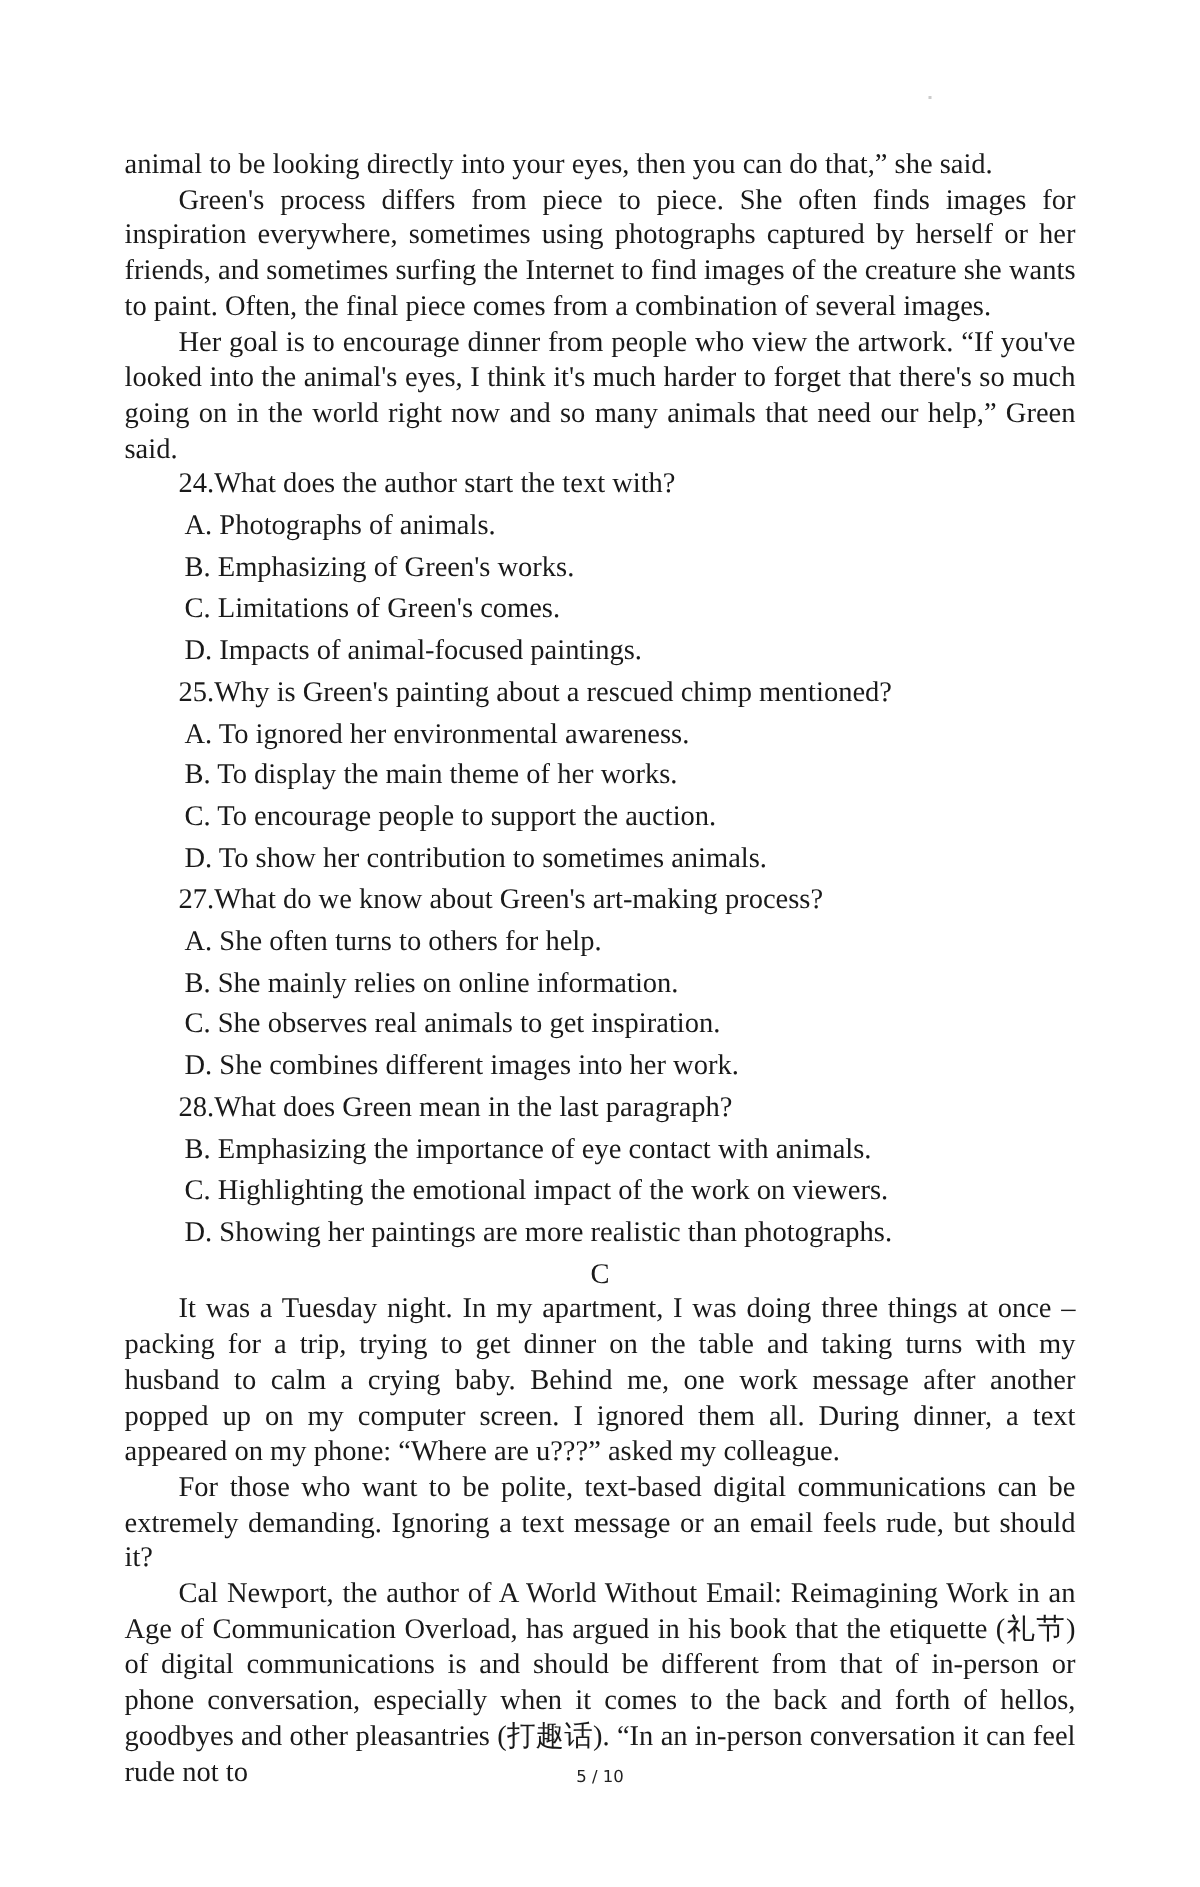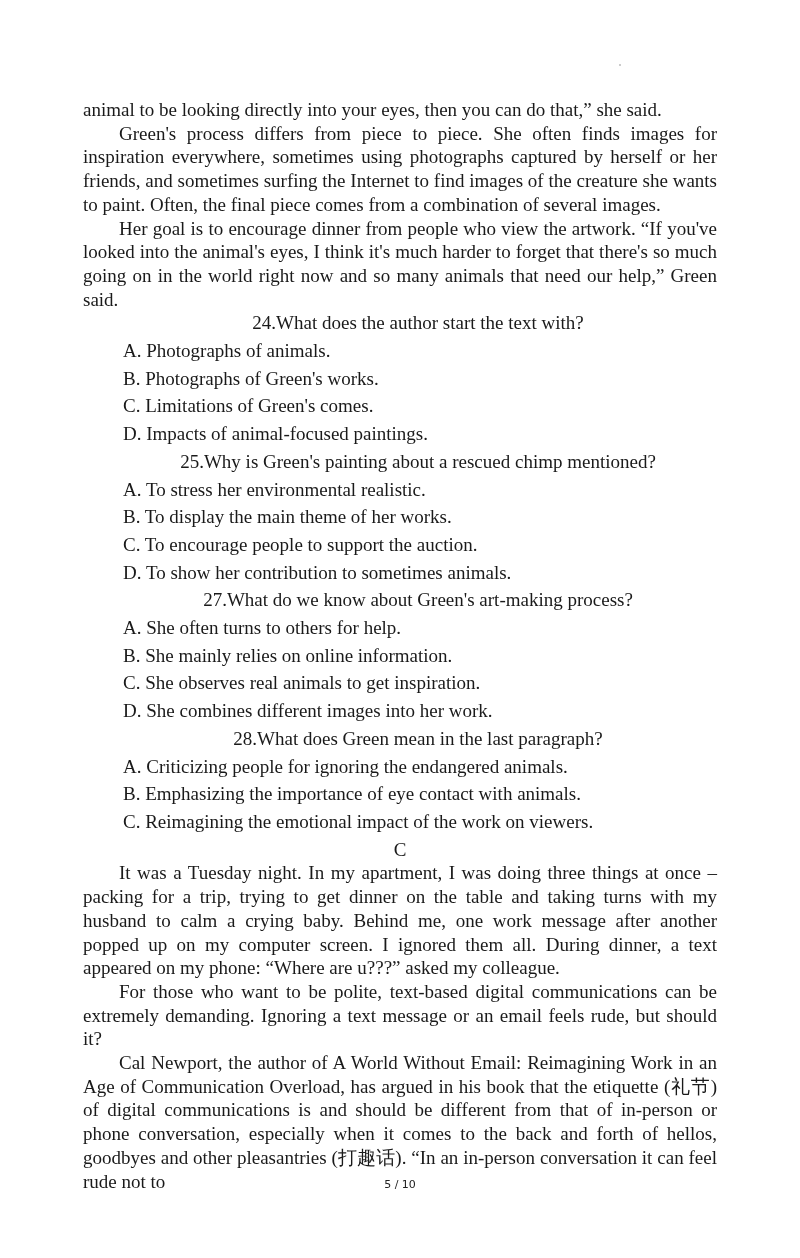--- a/index.html
+++ b/index.html
@@ -4,21 +4,21 @@
 <style>
   html, body { margin: 0; padding: 0; background: #ffffff; }
   body { width: 800px; height: 1258px; position: relative; overflow: hidden; }
   .page {
     position: absolute; left: 83px; top: 98px; width: 634px;
     font-family: "Liberation Serif", serif; font-size: 19px; color: #1a1a1a;
     line-height: 23.7px;
   }
   .p { text-align: justify; text-indent: 36px; margin: 0; }
   .p.noindent { text-indent: 0; }
-  .q { margin: 0; padding-left: 36px; white-space: nowrap; text-align: center; }
+  .q { margin: 0; padding-left: 36px; white-space: nowrap; }
   .opt { margin: 4px; padding-left: 36px; white-space: nowrap; }
   .section { text-align: center; margin: 0; }
   .pagenum {
     position: absolute; left: 0; width: 800px; top: 1178px; text-align: center;
     font-family: "DejaVu Sans", sans-serif; font-size: 11px; color: #222;
   }
   .mark { position: absolute; left: 619px; top: 64px; width: 2px; height: 2px; background: #ccc; }
 </style>
 </head>
 <body>
@@ -26,43 +26,43 @@
 <div class="mark"></div>
 
 <div class="page">
   <p class="p noindent">animal to be looking directly into your eyes, then you can do that,” she said.</p>
   <p class="p">Green's process differs from piece to piece. She often finds images for inspiration everywhere, sometimes using photographs captured by herself or her friends, and sometimes surfing the Internet to find images of the creature she wants to paint. Often, the final piece comes from a combination of several images.</p>
   <p class="p">Her goal is to encourage dinner from people who view the artwork. “If you've looked into the animal's eyes, I think it's much harder to forget that there's so much going on in the world right now and so many animals that need our help,” Green said.</p>
 
   <div>
     <p class="q">24.What does the author start the text with?</p>
     <p class="opt">A. Photographs of animals.</p>
-    <p class="opt">B. Photographs of Green's works.</p>
+    <p class="opt">B. Emphasizing of Green's works.</p>
     <p class="opt">C. Limitations of Green's comes.</p>
     <p class="opt">D. Impacts of animal-focused paintings.</p>
   </div>
   <div>
     <p class="q">25.Why is Green's painting about a rescued chimp mentioned?</p>
-    <p class="opt">A. To stress her environmental realistic.</p>
+    <p class="opt">A. To ignored her environmental awareness.</p>
     <p class="opt">B. To display the main theme of her works.</p>
     <p class="opt">C. To encourage people to support the auction.</p>
     <p class="opt">D. To show her contribution to sometimes animals.</p>
   </div>
   <div>
     <p class="q">27.What do we know about Green's art-making process?</p>
     <p class="opt">A. She often turns to others for help.</p>
     <p class="opt">B. She mainly relies on online information.</p>
     <p class="opt">C. She observes real animals to get inspiration.</p>
     <p class="opt">D. She combines different images into her work.</p>
   </div>
   <div>
     <p class="q">28.What does Green mean in the last paragraph?</p>
-    <p class="opt">A. Criticizing people for ignoring the endangered animals.</p>
     <p class="opt">B. Emphasizing the importance of eye contact with animals.</p>
-    <p class="opt">C. Reimagining the emotional impact of the work on viewers.</p>
+    <p class="opt">C. Highlighting the emotional impact of the work on viewers.</p>
+    <p class="opt">D. Showing her paintings are more realistic than photographs.</p>
   </div>
 
   <p class="section">C</p>
   <p class="p">It was a Tuesday night. In my apartment, I was doing three things at once – packing for a trip, trying to get dinner on the table and taking turns with my husband to calm a crying baby. Behind me, one work message after another popped up on my computer screen. I ignored them all. During dinner, a text appeared on my phone: “Where are u???” asked my colleague.</p>
   <p class="p">For those who want to be polite, text-based digital communications can be extremely demanding. Ignoring a text message or an email feels rude, but should it?</p>
   <p class="p">Cal Newport, the author of A World Without Email: Reimagining Work in an Age of Communication Overload, has argued in his book that the etiquette (礼节) of digital communications is and should be different from that of in-person or phone conversation, especially when it comes to the back and forth of hellos, goodbyes and other pleasantries (打趣话). “In an in-person conversation it can feel rude not to</p>
 </div>
 
 <div class="pagenum">5 / 10</div>
 

